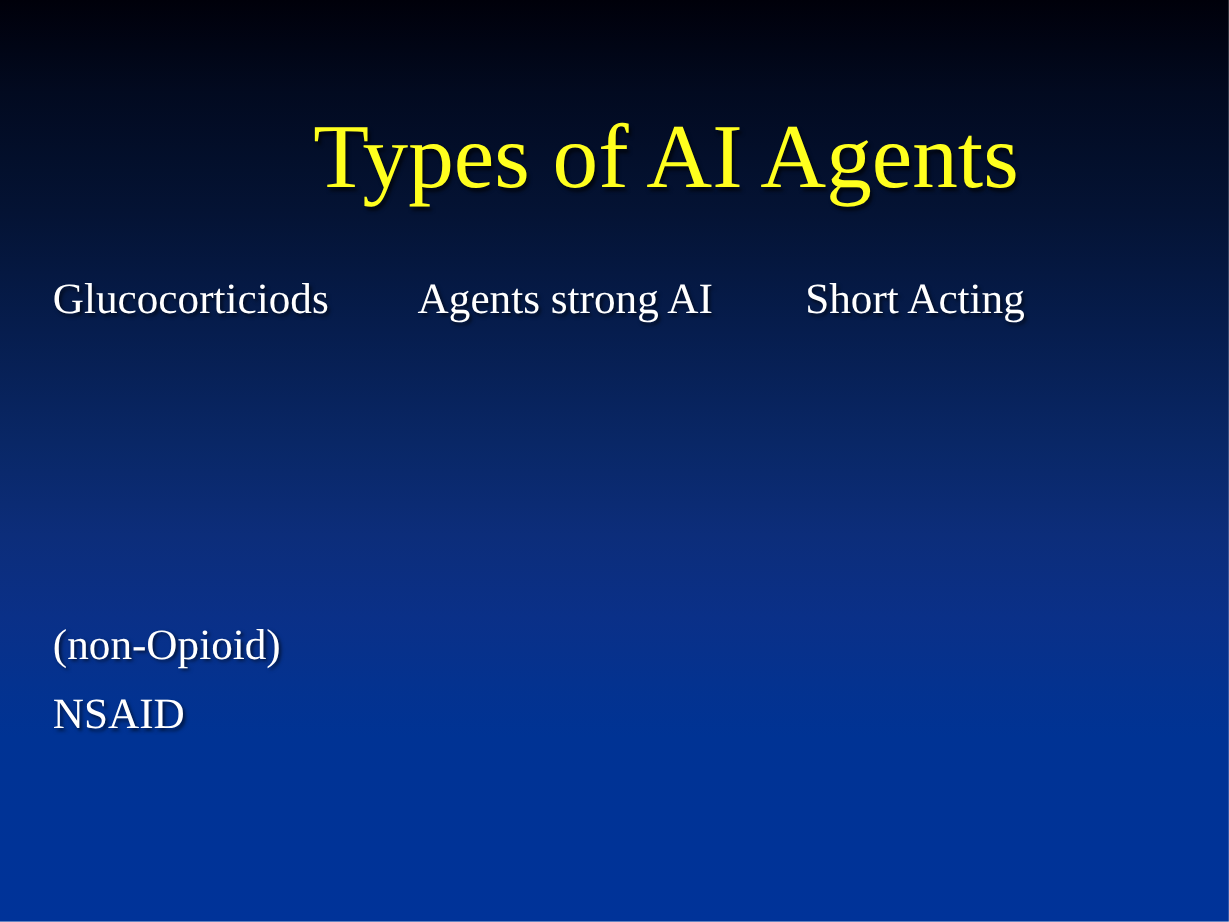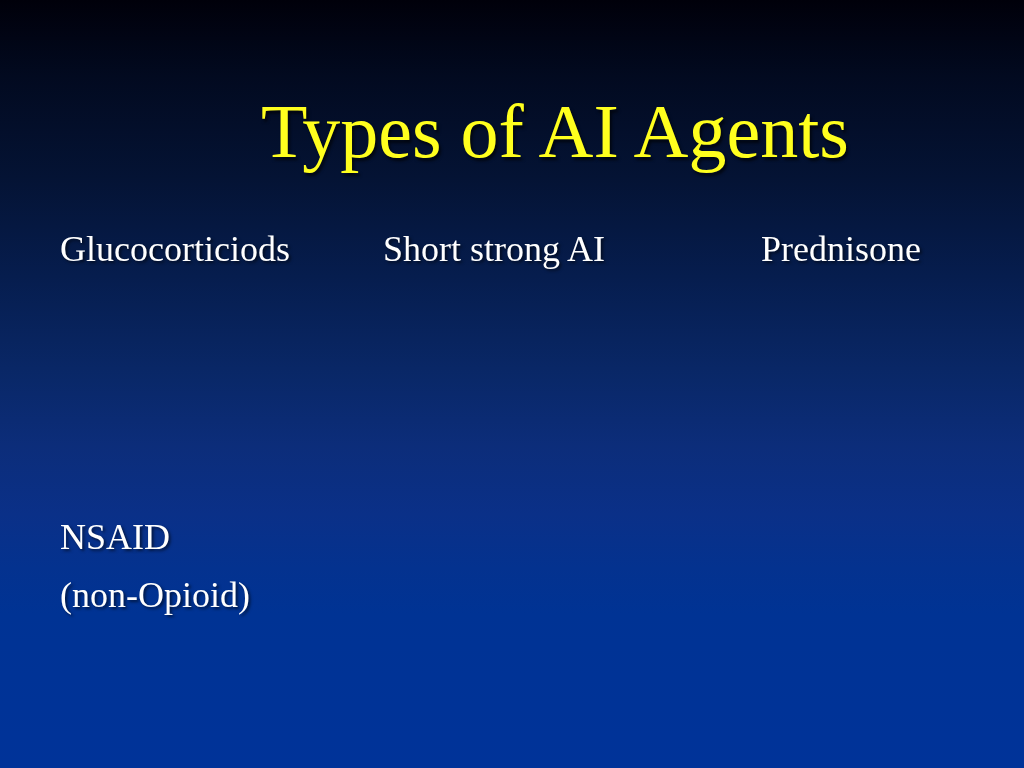--- a/index.html
+++ b/index.html
@@ -34,26 +34,25 @@
     font-size: 76px;
     font-weight: normal;
     line-height: 1.2;
     color: #ffff1e;
     text-shadow: 2px 3px 3px rgba(0,0,0,0.65);
     letter-spacing: 0px;
     padding-left: 43px;
   }
   .body-row {
     position: absolute;
-    left: 60px;
+    left: 44px;
     right: 16px;
     display: grid;
     grid-template-columns: 304px 323px auto;
     color: #ffffff;
-    gap: 19px;
   }
   .row-1 { top: 226px; }
   .row-2 { top: 514px; }
   .cell {
     font-size: 36px;
     line-height: 47px;
   }
   .para {
     margin: 0 0 11px 0;
     white-space: pre-wrap;
@@ -68,34 +67,34 @@
 
   <h1 class="slide-title">Types of AI Agents</h1>
 
   <div class="body-row row-1">
 
     <div class="cell">
       <p class="para">Glucocorticiods</p>
     </div>
 
     <div class="cell">
-      <p class="para">Short strong AI</p>
+      <p class="para">Agents strong AI</p>
     </div>
 
     <div class="cell">
-      <p class="para">    Prednisone</p>
+      <p class="para">Short Acting</p>
     </div>
 
   </div>
 
   <div class="body-row row-2">
 
     <div class="cell">
+      <p class="para">(non-Opioid)</p>
       <p class="para">NSAID</p>
-      <p class="para">(non-Opioid)</p>
     </div>
 
 
     <div class="cell"></div>
 
   </div>
 
 </div>
 
 </body></html>

